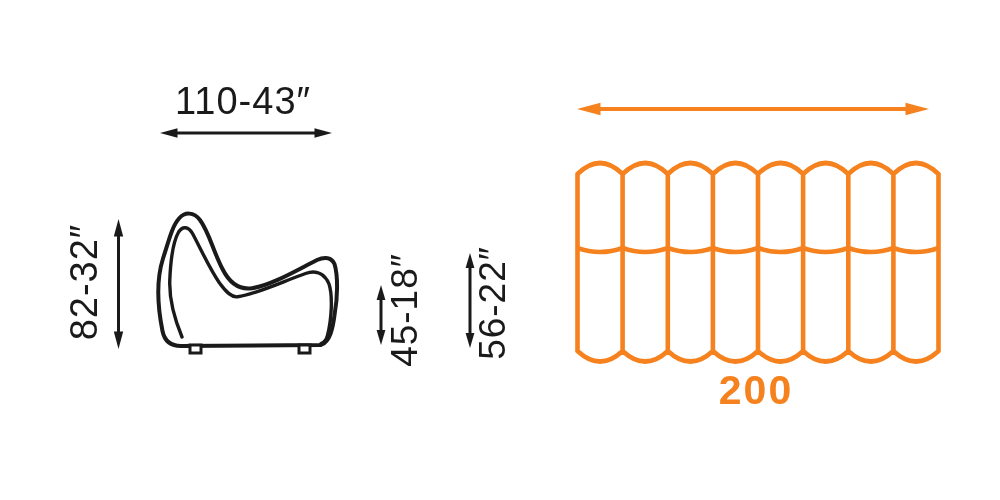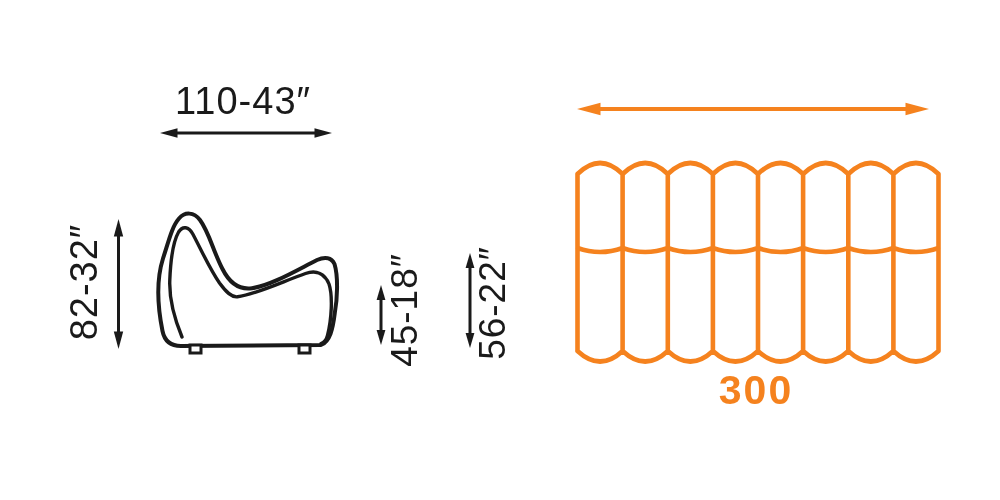--- a/index.html
+++ b/index.html
@@ -109,15 +109,15 @@
 
   <div class="lbl" style="left:243px;top:101px;font-size:38px;">110-43″</div>
 
   <div class="lbl rot" style="left:84px;top:282px;font-size:38px;">82-32″</div>
 
   <div class="lbl rot" style="left:404px;top:310px;font-size:37px;">45-18″</div>
 
   <div class="lbl rot" style="left:492px;top:303px;font-size:37px;">56-22″</div>
 
 
-  <div class="lbl accent-text bold" style="left:756px;top:390px;font-size:41px;">300</div>
+  <div class="lbl accent-text bold" style="left:756px;top:390px;font-size:41px;">200</div>
 
 </div>
 
 </body></html>

